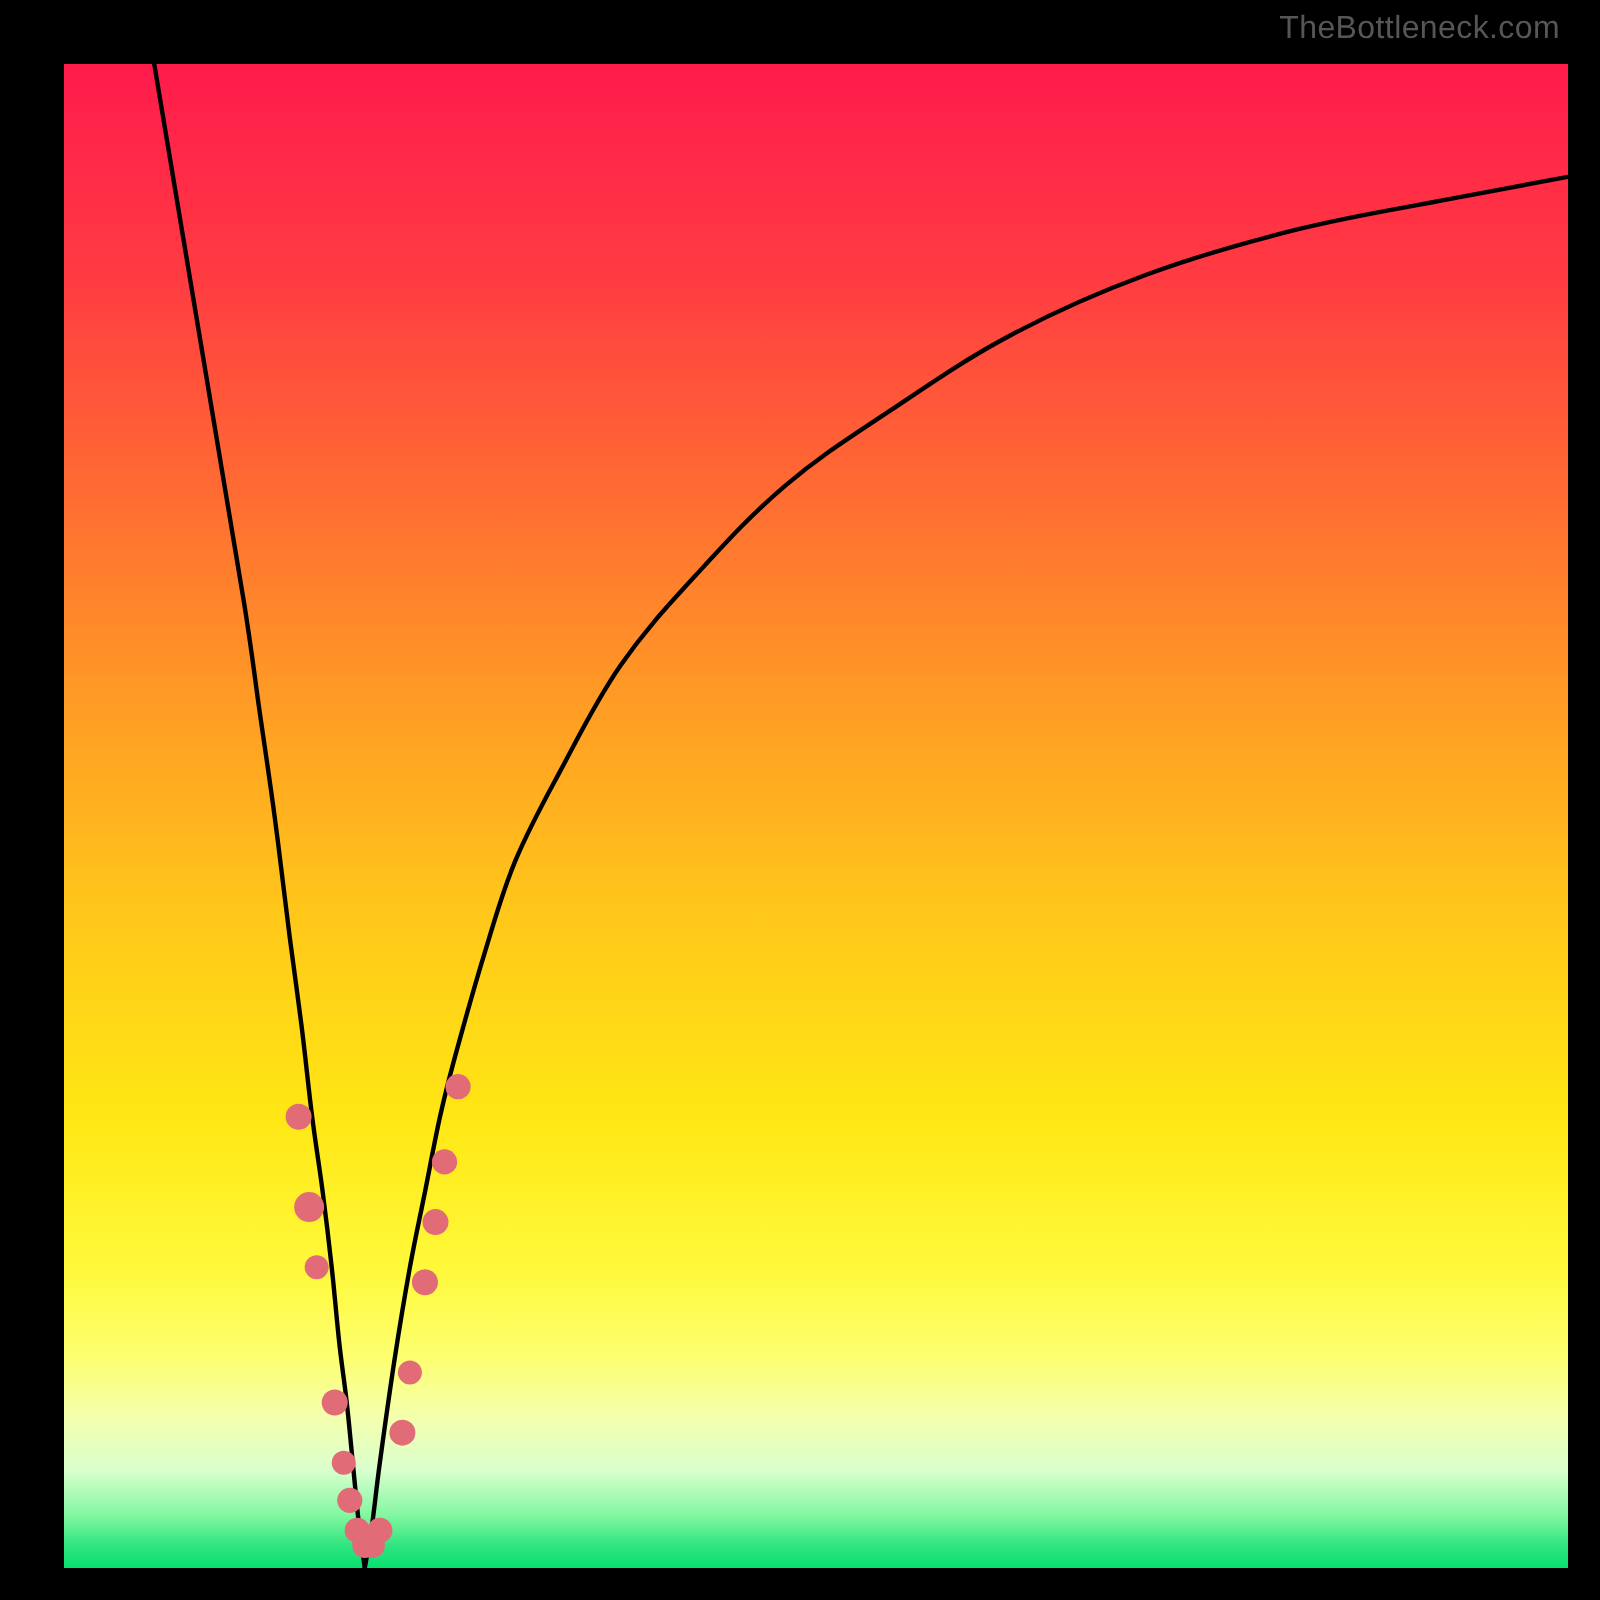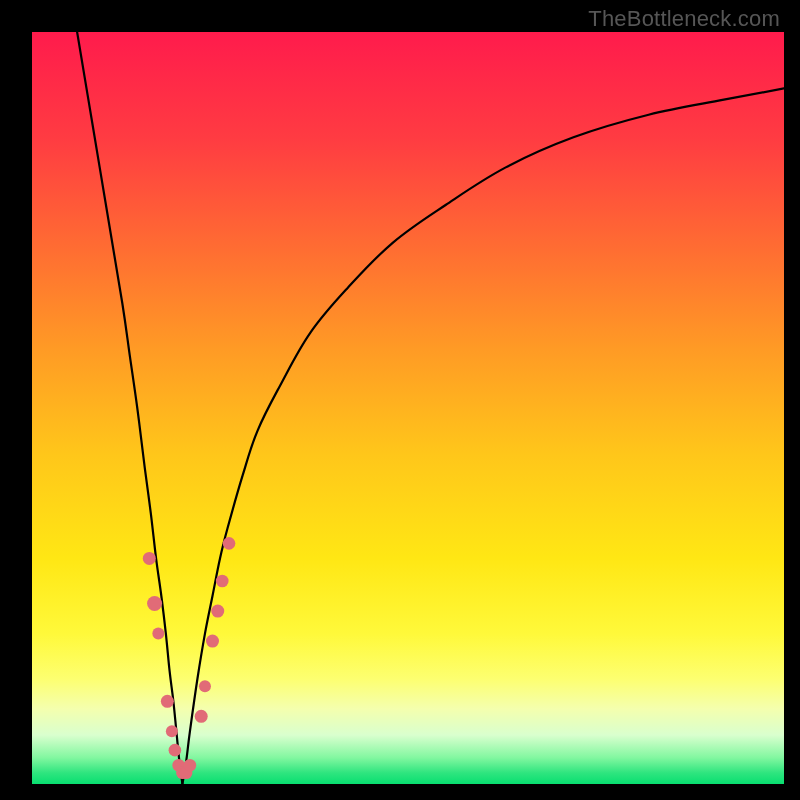--- a/index.html
+++ b/index.html
@@ -31,21 +31,21 @@
   }
   .svg-layer {
     position: absolute;
     left: 0; top: 0; width: 100%; height: 100%;
   }
   .watermark {
     position: absolute;
     top: 6px;
     right: 20px;
     color: #565656;
-    font-size: 22px;
+    font-size: 16px;
     font-weight: 400;
     letter-spacing: 0.2px;
     user-select: none;
   }
 </style>
 </head>
 <body>
 
 <div class="frame">
   <div class="plot">

